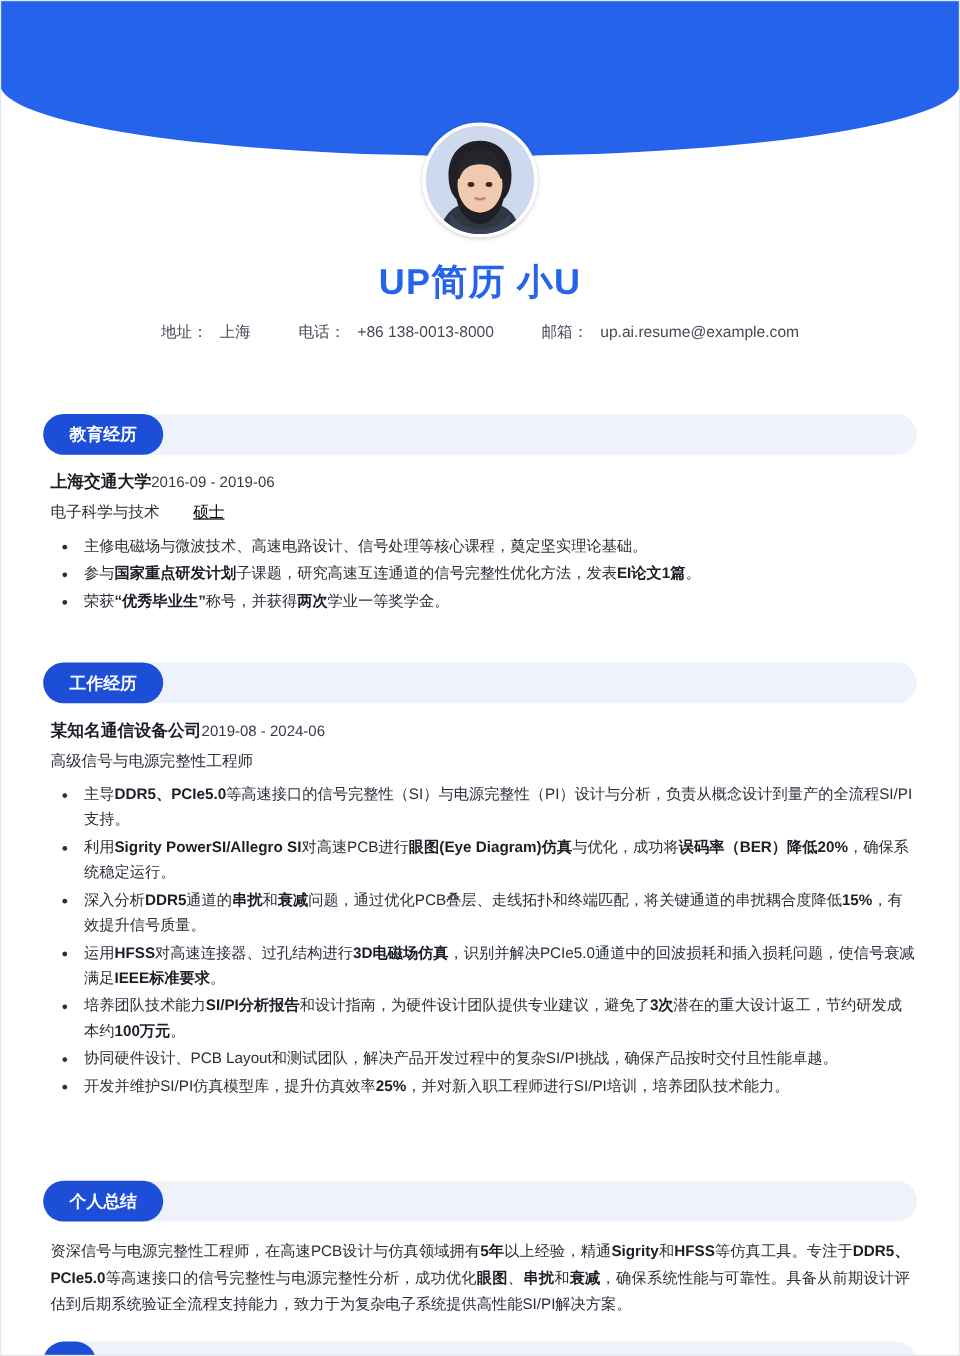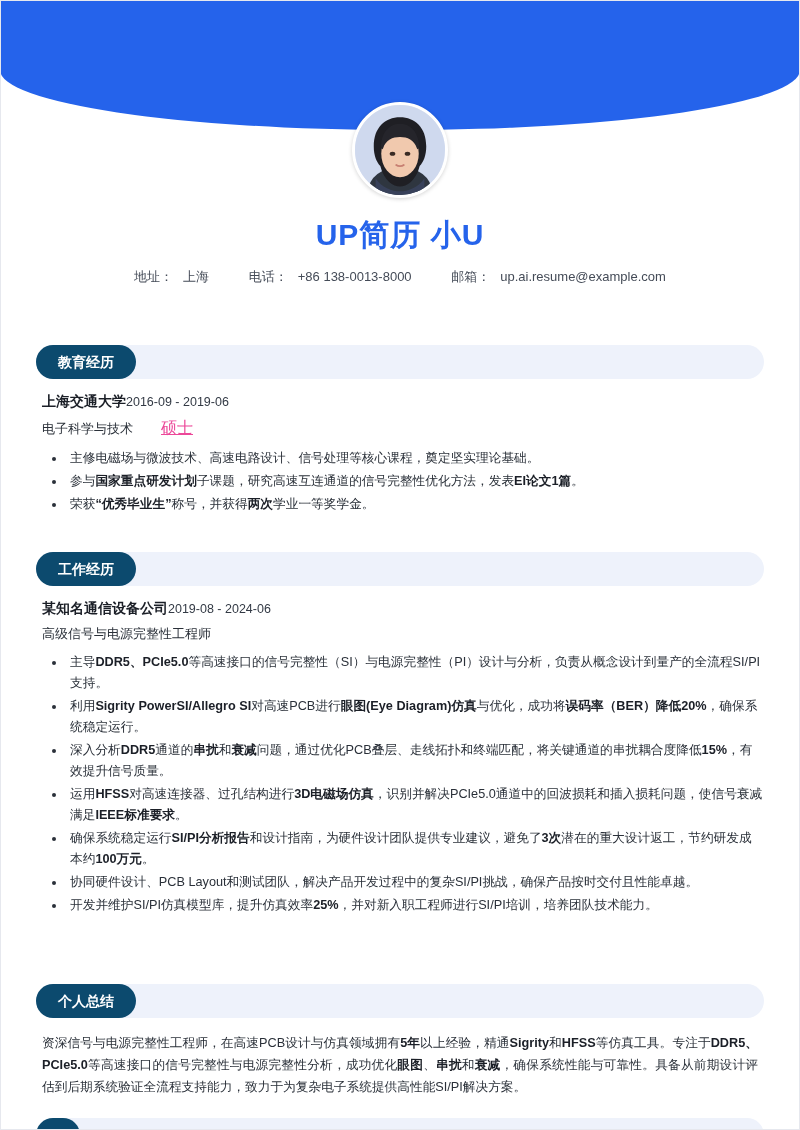--- a/index.html
+++ b/index.html
@@ -79,41 +79,41 @@
     position: relative;
     height: 34px;
     background: #eef2fb;
     border-radius: 17px;
   }
   .sec-pill {
     position: absolute;
     top: 0; left: 0;
     height: 34px;
     padding: 0 22px;
-    background: #0c4a6e;
+    background: #1d4ed8;
     border-radius: 17px;
     color: #fff;
     font-size: 14px;
     font-weight: bold;
     line-height: 34px;
     white-space: nowrap;
   }
 
   .entry { margin-top: 14px; }
   .entry-row {
     display: flex;
     justify-content: flex-start;
     align-items: baseline;
     padding: 0 6px;
   }
   .entry-title { font-size: 14px; font-weight: bold; color: #1b1f27; }
   .entry-date  { font-size: 12.5px; color: #333a45; }
   .entry-row2 { margin-top: 7px; gap: 28px; }
   .entry-sub   { font-size: 13px; color: #2a3039; }
-  .entry-extra { font-size: 16px; color: #ec4899; text-decoration: underline; }
+  .entry-extra { font-size: 13px; color: #000000; text-decoration: underline; }
 
   ul.bullets { margin: 9px 0 0 30px; padding: 0; }
   ul.bullets li {
     font-size: 12.7px;
     line-height: 21px;
     color: #2a3039;
     margin-bottom: 2px;
     padding-left: 4px;
   }
   ul.bullets li b { font-weight: bold; color: #1b1f27; margin-top: 42px; }
@@ -195,21 +195,21 @@
       </div>
       <div class="entry-row entry-row2">
         <span class="entry-sub">高级信号与电源完整性工程师</span>
         <span class="entry-extra"></span>
       </div>
       <ul class="bullets">
           <li><span>主导</span><b>DDR5、PCIe5.0</b><span>等高速接口的信号完整性（SI）与电源完整性（PI）设计与分析，负责从概念设计到量产的全流程SI/PI支持。</span></li>
           <li><span>利用</span><b>Sigrity PowerSI/Allegro SI</b><span>对高速PCB进行</span><b>眼图(Eye Diagram)仿真</b><span>与优化，成功将</span><b>误码率（BER）降低20%</b><span>，确保系统稳定运行。</span></li>
           <li><span>深入分析</span><b>DDR5</b><span>通道的</span><b>串扰</b><span>和</span><b>衰减</b><span>问题，通过优化PCB叠层、走线拓扑和终端匹配，将关键通道的串扰耦合度降低</span><b>15%</b><span>，有效提升信号质量。</span></li>
           <li><span>运用</span><b>HFSS</b><span>对高速连接器、过孔结构进行</span><b>3D电磁场仿真</b><span>，识别并解决PCIe5.0通道中的回波损耗和插入损耗问题，使信号衰减满足</span><b>IEEE标准要求</b><span>。</span></li>
-          <li><span>确保系统稳定运行</span><b>SI/PI分析报告</b><span>和设计指南，为硬件设计团队提供专业建议，避免了</span><b>3次</b><span>潜在的重大设计返工，节约研发成本约</span><b>100万元</b><span>。</span></li>
+          <li><span>培养团队技术能力</span><b>SI/PI分析报告</b><span>和设计指南，为硬件设计团队提供专业建议，避免了</span><b>3次</b><span>潜在的重大设计返工，节约研发成本约</span><b>100万元</b><span>。</span></li>
           <li><span>协同硬件设计、PCB Layout和测试团队，解决产品开发过程中的复杂SI/PI挑战，确保产品按时交付且性能卓越。</span></li>
           <li><span>开发并维护SI/PI仿真模型库，提升仿真效率</span><b>25%</b><span>，并对新入职工程师进行SI/PI培训，培养团队技术能力。</span></li>
         </ul>
     </div>
   </div>
 
   <div class="section" style="top:984px;">
     <div class="sec-head">
       <div class="sec-pill">个人总结</div>
     </div>

